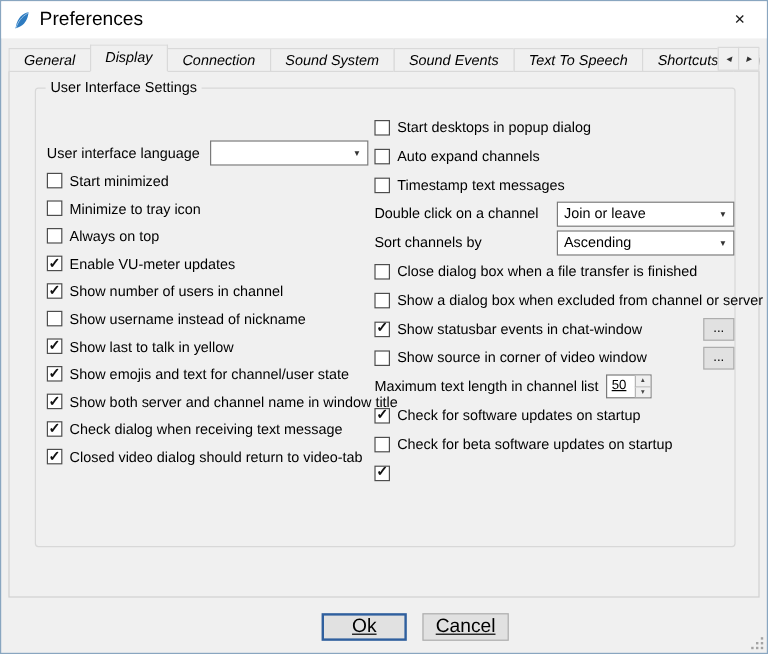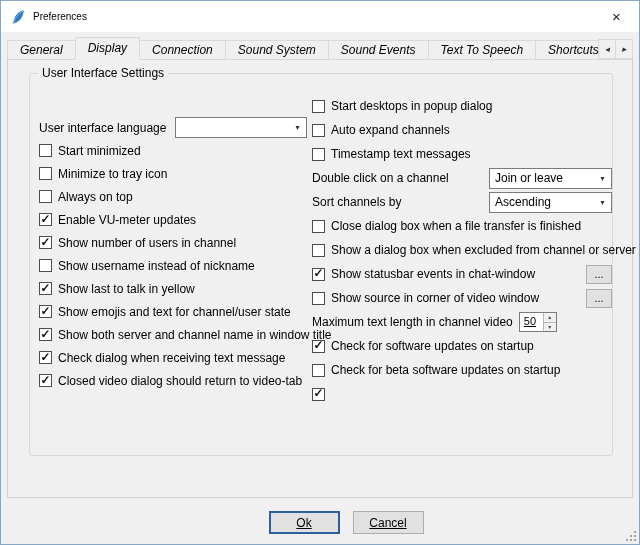--- a/index.html
+++ b/index.html
@@ -2,21 +2,21 @@
 <html><head>
 <meta charset="utf-8">
 <style>
   html,body{margin:0;padding:0;}
   body{width:640px;height:545px;font-family:"Liberation Sans",sans-serif;font-size:12px;color:#000;}
   .window{position:relative;width:638px;height:543px;border:1px solid #89a6c0;background:#f0f0f0;overflow:hidden;}
 
   
   .titlebar{height:31px;background:#ffffff;display:flex;align-items:center;}
   .app-icon{width:16px;height:16px;margin:0 7px 0 9px;flex:none;}
-  .title-text{font-size:10px;}
+  .title-text{font-size:16px;}
   .close-btn{width:45px;height:31px;margin-left:auto;display:flex;align-items:center;justify-content:center;font-size:15px;color:#1a1a1a;cursor:default;}
 
   
   .tabbar{position:absolute;left:6px;top:36px;right:6px;height:23px;display:flex;align-items:flex-end;overflow:hidden;z-index:3;font-style:italic;}
   .tab{flex:none;white-space:nowrap;box-sizing:border-box;height:20px;line-height:18px;padding:0 12px;background:#f0f0f0;border:1px solid #d9d9d9;margin-right:-1px;}
   .tab.active{height:23px;line-height:21px;background:#f0f0f0;border-bottom:1px solid #f0f0f0;position:relative;z-index:2;}
   .tab-scroller{position:absolute;right:0;bottom:1px;height:20px;display:flex;z-index:5;background:#f0f0f0;}
   .scroll-btn{box-sizing:border-box;width:18px;height:20px;border:1px solid #d9d9d9;margin-left:-1px;display:flex;align-items:center;justify-content:center;font-size:9px;color:#333;background:#f0f0f0;}
 
   
@@ -35,35 +35,35 @@
   .cb{box-sizing:border-box;width:13px;height:13px;background:#fff;border:1px solid #4d4d4d;display:flex;align-items:center;justify-content:center;flex:none;}
   .cb .mark{display:none;font-size:12px;font-weight:bold;color:#111;line-height:1;margin-top:-2px;}
   .cb.checked .mark{display:block;}
   .cblabel{margin-left:6px;white-space:nowrap;}
 
   
   .combo{box-sizing:border-box;height:21px;background:#fff;border:1px solid #7a7a7a;display:flex;align-items:center;flex:none;}
   .combo-val{flex:1;padding-left:5px;overflow:hidden;white-space:nowrap;}
   .combo-arrow{width:17px;text-align:center;font-size:8px;color:#333;}
   .w132{width:132px;}
-  .w148{width:123px;}
+  .w148{width:148px;}
 
   
   .spin{box-sizing:border-box;width:38px;height:20px;background:#fff;border:1px solid #7a7a7a;display:flex;margin-left:6px;flex:none;}
   .spin-val{flex:1;padding:2px 0 0 4px;font-size:11px;text-decoration:underline;}
   .spin-btns{width:13px;display:flex;flex-direction:column;}
   .spin-up,.spin-down{flex:1;font-size:6px;line-height:8px;text-align:center;background:#f0f0f0;border-left:1px solid #b5b5b5;color:#444;}
   .spin-up{border-bottom:1px solid #b5b5b5;}
 
   
   .dots-btn{box-sizing:border-box;width:26px;height:19px;background:#e1e1e1;border:1px solid #adadad;font-size:11px;line-height:14px;text-align:center;flex:none;}
 
   
   .footer{position:absolute;left:0;right:0;bottom:10px;display:flex;justify-content:center;gap:13px;padding-left:52px;}
-  .btn{box-sizing:border-box;min-width:71px;height:23px;background:#e1e1e1;border:1px solid #adadad;font-size:12px;text-align:center;line-height:20px;padding:0 10px;}
+  .btn{box-sizing:border-box;min-width:71px;height:23px;background:#e1e1e1;border:1px solid #adadad;font-size:16px;text-align:center;line-height:20px;padding:0 10px;}
   .btn.default{border:2px solid #2f5f9e;line-height:18px;}
   .btn-label{text-decoration:underline;}
 
   .grip{position:absolute;right:2px;bottom:2px;width:13px;height:13px;}
 </style>
 </head>
 <body>
 
 <div class="window">
 
@@ -225,21 +225,21 @@
 
         <div class="row spaced">
           <span class="cbgroup">
             <span class="cb"></span>
             <span class="cblabel">Show source in corner of video window</span>
           </span>
           <button class="dots-btn">...</button>
         </div>
 
         <div class="row">
-          <span>Maximum text length in channel video</span>
+          <span>Maximum text length in channel list</span>
           <div class="spin">
             <span class="spin-val">50</span>
             <span class="spin-btns">
               <span class="spin-up">▴</span>
               <span class="spin-down">▾</span>
             </span>
           </div>
         </div>
 
         <div class="row">

